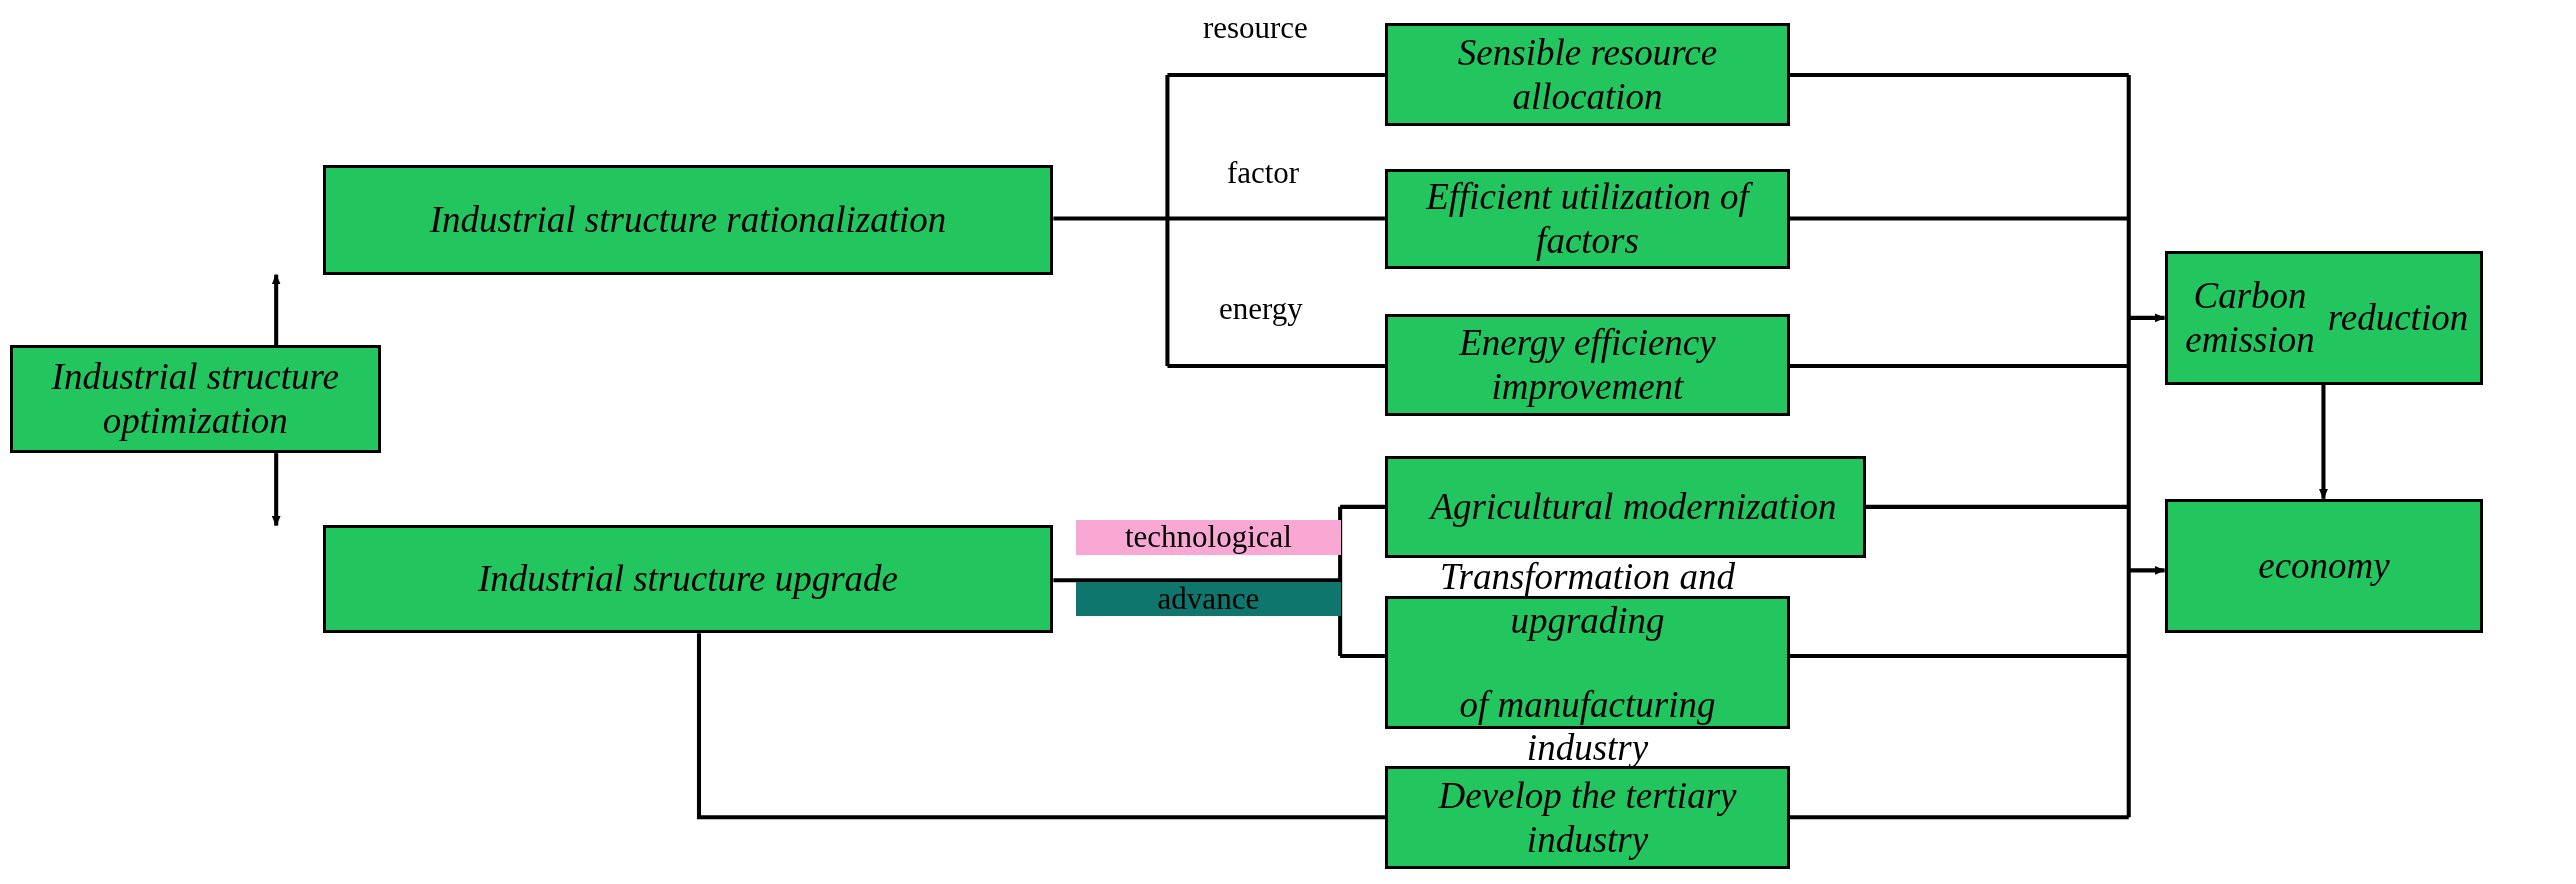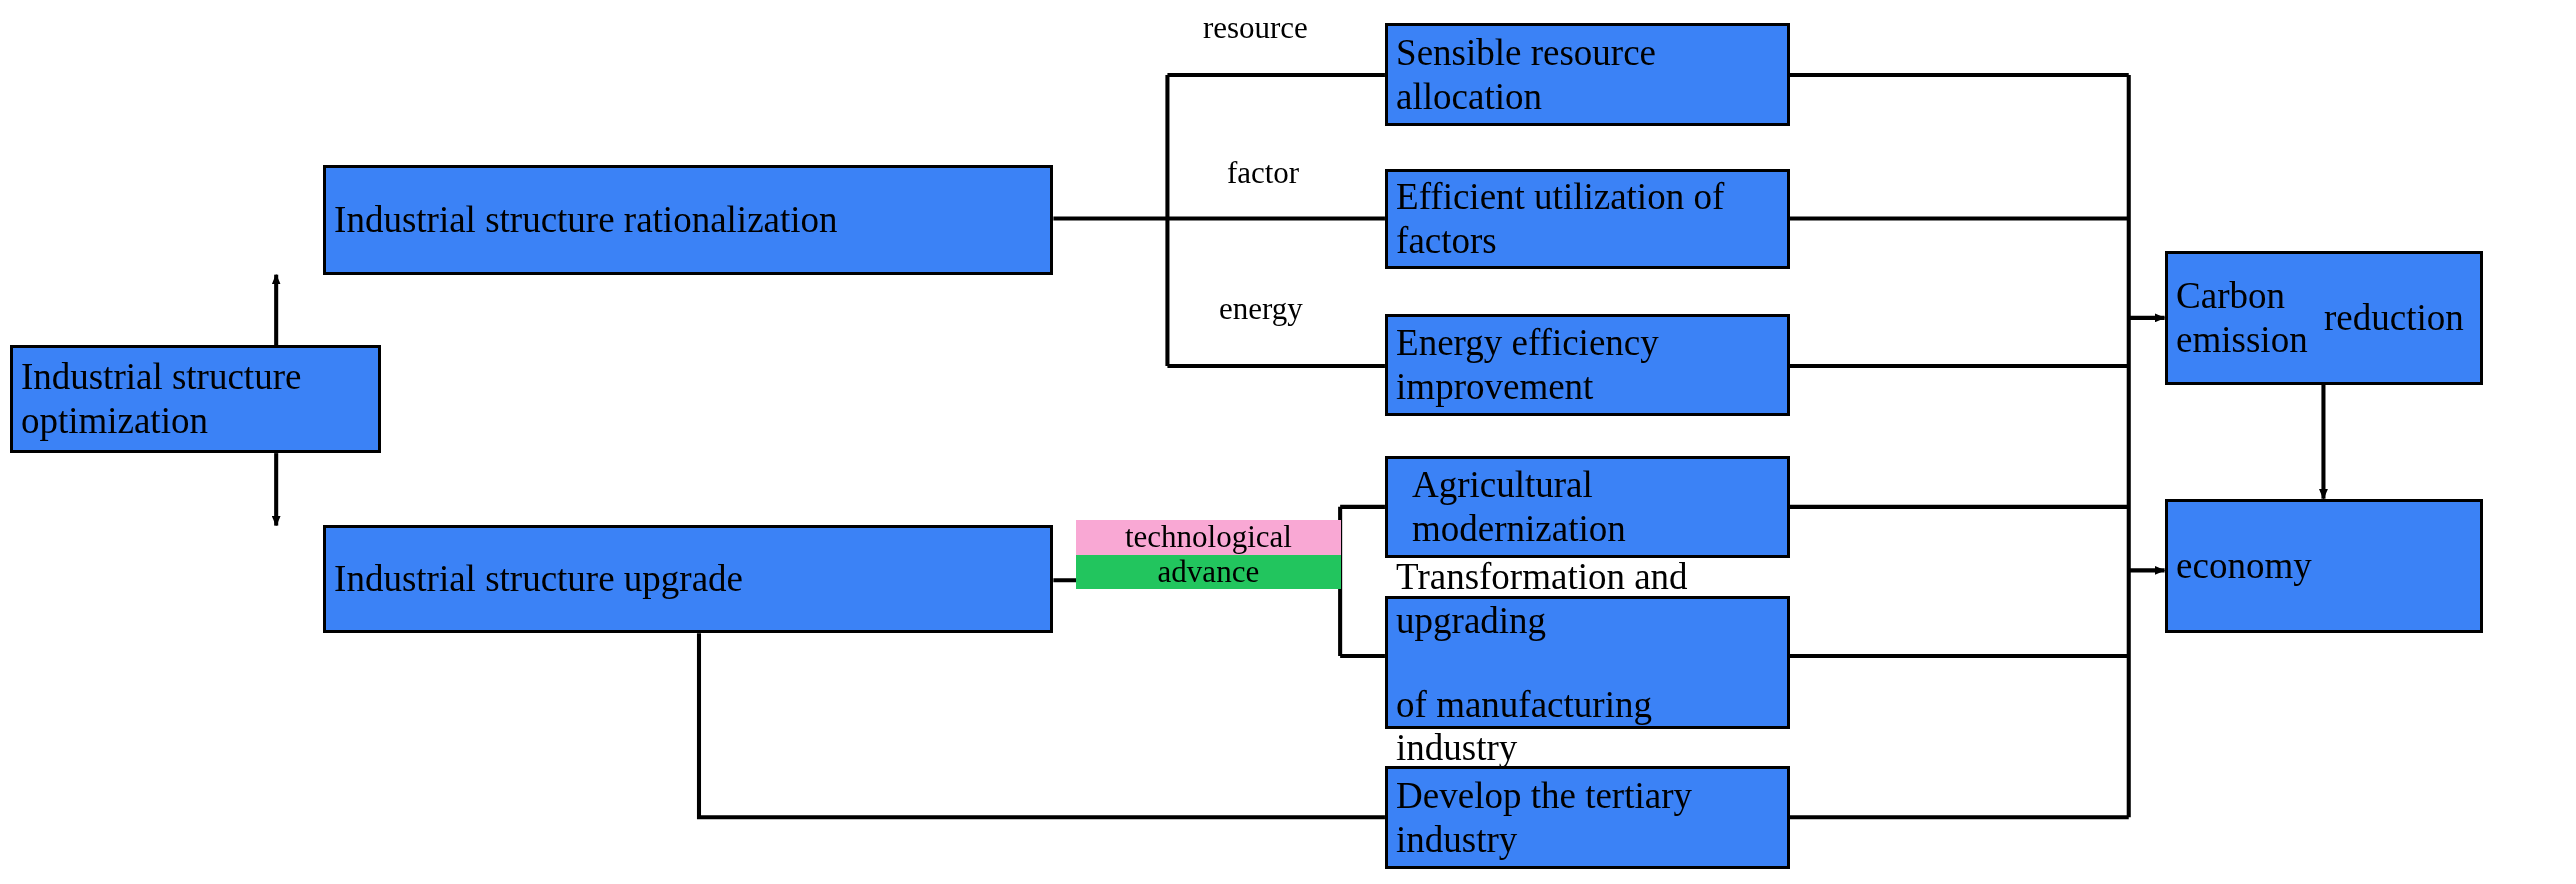--- a/index.html
+++ b/index.html
@@ -20,28 +20,29 @@
     left: 0;
     top: 0;
     width: 2576px;
     height: 885px;
     pointer-events: none;
   }
   .node {
     position: absolute;
     box-sizing: border-box;
     border: 3.3px solid #000000;
-    background: #3b82f6;
+    background: #22c55e;
     display: flex;
     align-items: center;
     justify-content: center;
-    text-align: left;
+    text-align: center;
     color: #000000;
     line-height: 1.18;
     padding: 0 8.1px;
+    font-style: italic;
   }
   .node .label {
     display: block;
     width: 100%;
   }
   .edge-label {
     position: absolute;
     color: #000000;
     text-align: center;
     white-space: nowrap;
@@ -118,21 +119,21 @@
   </div>
 
   <div class="node fs-big" style="left:1385px; top:169px; width:405px; height:100px;">
     <span class="label">Efficient utilization of factors</span>
   </div>
 
   <div class="node fs-big" style="left:1385px; top:314px; width:405px; height:102px;">
     <span class="label">Energy efficiency improvement</span>
   </div>
 
-  <div class="node fs-big" style="left:1385px; top:456px; width:405px; height:102px;padding-left:24px;">
+  <div class="node fs-big" style="left:1385px; top:456px; width:481px; height:102px;padding-left:24px;">
     <span class="label">Agricultural modernization</span>
   </div>
 
   <div class="node fs-big" style="left:1385px; top:596px; width:405px; height:133px; flex-direction:column;gap:40px;">
     <span class="label">Transformation and upgrading</span>
     <span class="label">of manufacturing industry</span>
   </div>
 
   <div class="node fs-big" style="left:1385px; top:766px; width:405px; height:103px;">
     <span class="label">Develop the tertiary industry</span>
@@ -154,17 +155,17 @@
   <div class="edge-label fs-small" style="left:1222px; top:156px;">
     <span>factor</span>
   </div>
 
   <div class="edge-label fs-small" style="left:1214px; top:292px;">
     <span>energy</span>
   </div>
 
   <div class="edge-label fs-small" style="left:1071px; top:520px; width:265px; background:transparent;">
     <span style="display:block; background:#f9a8d4;">technological</span>
-    <span style="display:block; background:#22c55e;">advance</span>
+    <span style="display:block; background:#0f766e;margin-top:27px;">advance</span>
   </div>
 
 </div>
 
 
 </body></html>

